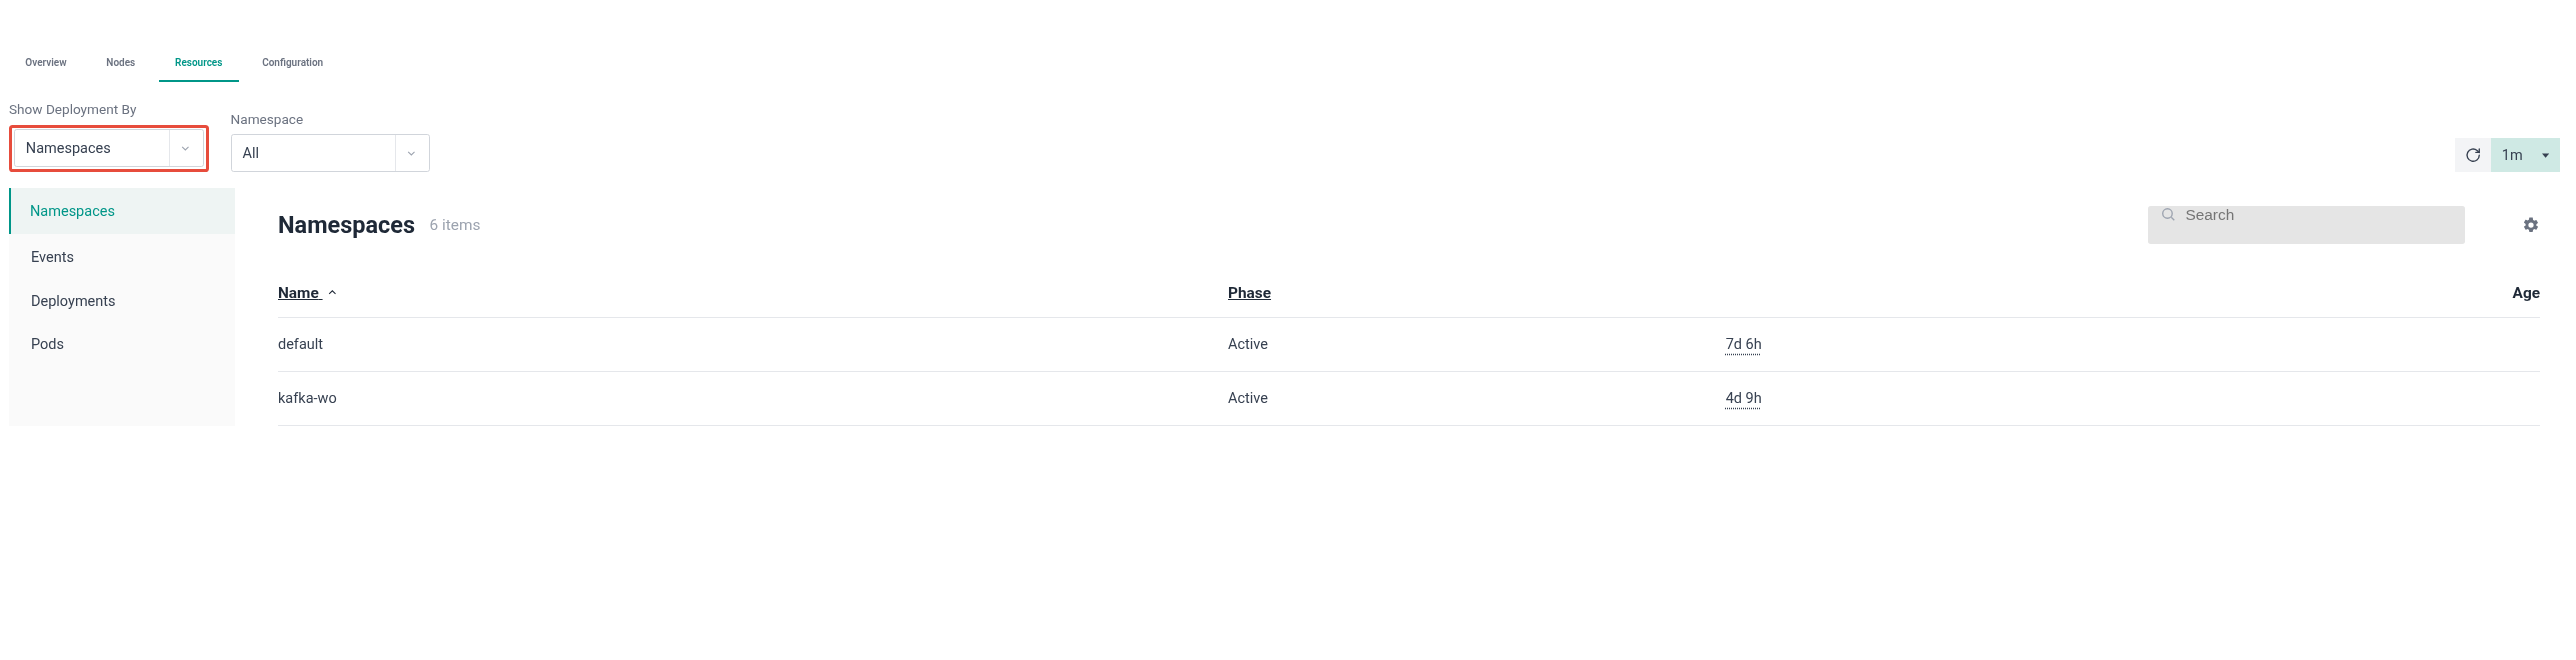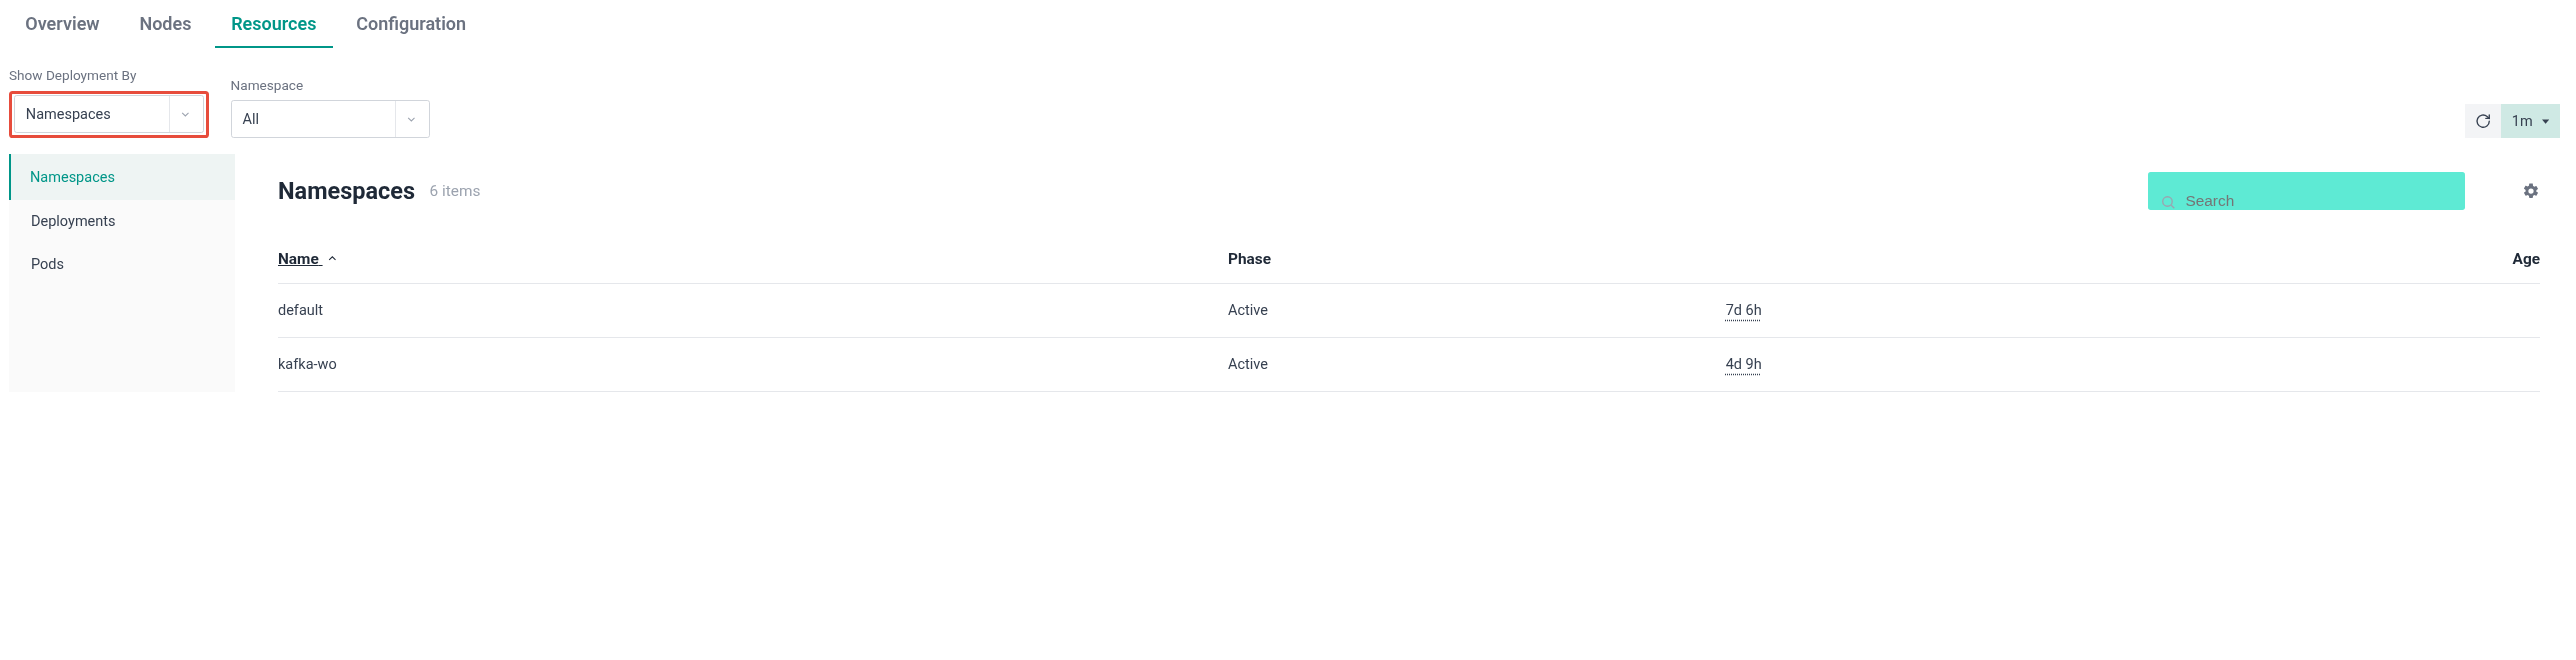--- a/index.html
+++ b/index.html
@@ -11,25 +11,26 @@
     }
     
     .tabs {
       display: flex;
       gap: 7.2px;
       padding: 0 9px;
       border-bottom: 0.9px solid transparent;
     }
     .tab {
       padding: 12.7px 16.3px 12.7px;
-      font-size: 18px;
+      font-size: 10px;
       font-weight: 600;
       color: #6b7280;
       cursor: pointer;
       border-bottom: 2.7px solid transparent;
+      margin-top: 44px;
     }
     .tab.active {
       color: #009688;
       border-bottom-color: #009688;
     }
     
     .filters {
       display: flex;
       align-items: flex-end;
       padding: 18px 9px 16.3px;
@@ -86,21 +87,21 @@
     }
     .interval-btn {
       height: 34px;
       display: flex;
       align-items: center;
       padding: 0 11px;
       background: #cfe9e4;
       color: #374151;
       font-size: 14.5px;
       cursor: pointer;
-      gap: 9px;
+      gap: 19px;
     }
     
     .main {
       display: flex;
       padding-left: 9px;
     }
     .sidebar {
       width: 226px;
       background: #fafafa;
       display: flex;
@@ -149,22 +150,22 @@
       font-size: 23.5px;
       font-weight: 700;
       color: #1f2937;
     }
     .content-count {
       font-size: 15.4px;
       color: #9ca3af;
     }
     .search-wrap {
       display: flex;
-      align-items: flex-end;
-      background: #5eead4;
+      align-items: flex-start;
+      background: #e5e5e5;
       border-radius: 2.7px;
       height: 38px;
       padding: 0 12.7px;
       width: 317px;
       margin-left: auto;
       gap: 9px;
     }
     .search-input {
       border: none;
       background: transparent;
@@ -195,21 +196,21 @@
     }
     th .sort-icon { margin-left: 3.6px; vertical-align: middle; }
     td {
       padding: 18px 0;
       border-bottom: 0.9px solid #e5e7eb;
       font-size: 14.5px;
       color: #374151;
     }
     td.age { text-decoration: underline dotted; text-underline-offset: 3.6px; }
     .col-name { width: 42%; text-decoration: underline; }
-    .col-phase { width: 22%; }
+    .col-phase { width: 22%; text-decoration: underline; }
     .col-age { width: 36%; text-align: right; }
     svg { display: block; }
   </style>
 </head>
 <body>
 
 <div class="tabs">
   <div class="tab">Overview</div>
   <div class="tab">Nodes</div>
   <div class="tab active">Resources</div>
@@ -258,20 +259,21 @@
             <polygon points="0,2 10,2 5,8"></polygon>
           </svg>
       </span>
     </div>
   </div>
 </div>
 
 <div class="main">
   <div class="sidebar">
     <div class="sidebar-item active">Namespaces</div>
+    <div class="sidebar-item">Events</div>
     <div class="sidebar-sub">Deployments</div>
     <div class="sidebar-sub">Pods</div>
   </div>
 
   <div class="content">
     <div class="content-header">
       <div class="content-title">Namespaces</div>
       <div class="content-count">6 items</div>
       <div class="search-wrap">
         <span>

